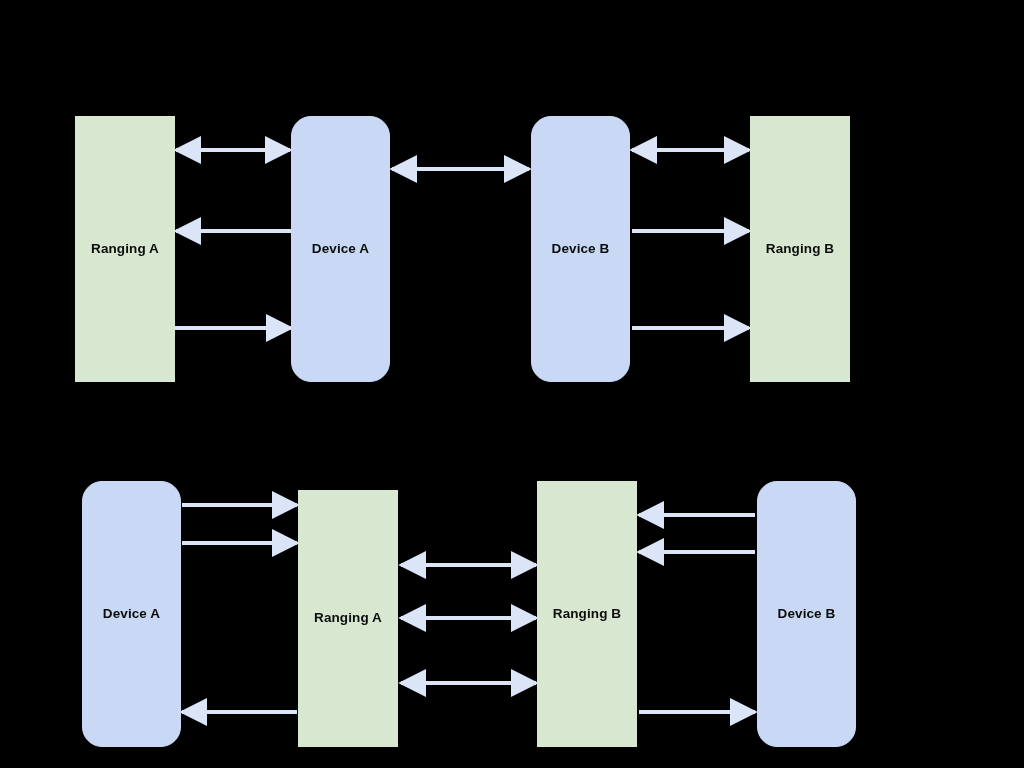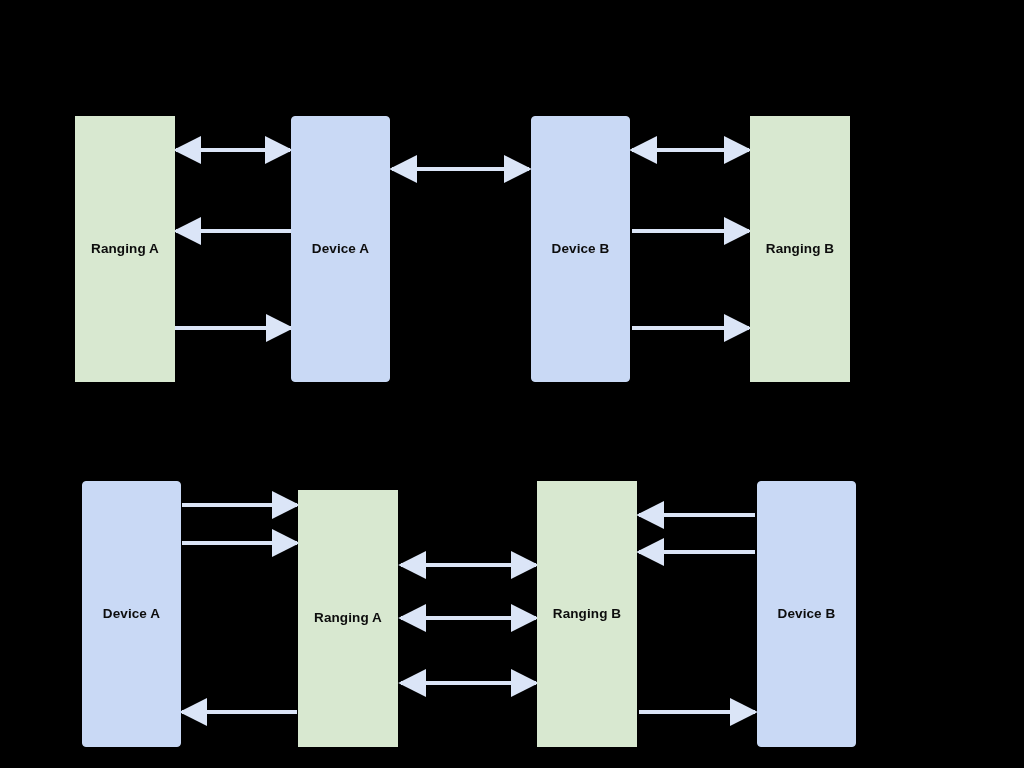--- a/index.html
+++ b/index.html
@@ -36,21 +36,21 @@
     user-select: none;
   }
   .node.green {
     background: #d8e8d0;
     border: 1px solid #d8e8d0;
     border-radius: 0;
   }
   .node.blue {
     background: #c9d9f5;
     border: 1px solid #c9d9f5;
-    border-radius: 4px;
+    border-radius: 20px;
   }
   .node .node-label {
     display: block;
   }
   .edge-layer {
     position: absolute;
     left: 0;
     top: 0;
     width: 1024px;
     height: 768px;

